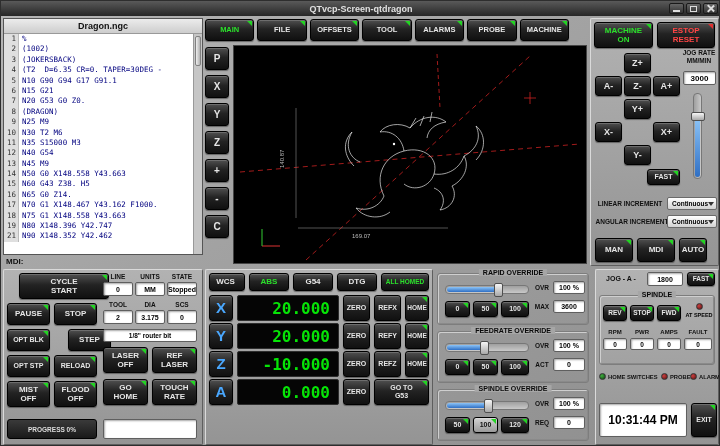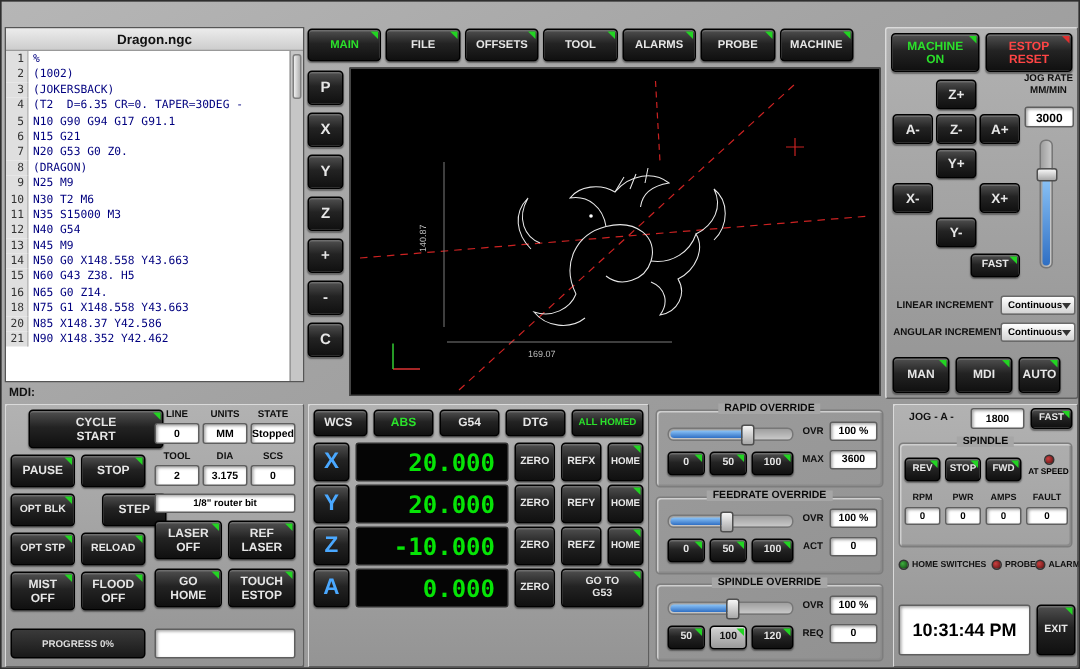--- a/index.html
+++ b/index.html
@@ -57,20 +57,34 @@
 .dot{width:7px;height:7px;border-radius:50%;border:1px solid #333;background:radial-gradient(circle at 35% 35%,#c94040,#5a1010);flex:0 0 auto}
 .dot.greenish{background:radial-gradient(circle at 35% 35%,#3fae3f,#0d3f0d)}
 .statusrow{position:absolute;display:flex;align-items:center;gap:2px;font-size:5.8px;font-weight:bold;color:#101010;white-space:nowrap}
 .mdi-label{position:absolute;left:5px;top:256px;font-size:8px;font-weight:bold;color:#111}
 </style>
 </head>
 <body>
 
 <div class="app">
 
+  <div class="titlebar">
+    <span>QTvcp-Screen-qtdragon</span>
+    <span class="win-controls">
+      <span class="win-btn">
+          <span class="glyph-min"></span>
+        </span>
+      <span class="win-btn">
+          <span class="glyph-max"></span>
+        </span>
+      <span class="win-btn">
+          <span class="glyph-close"></span>
+        </span>
+    </span>
+  </div>
 
   <div class="gcode-panel">
     <div class="gcode-title">Dragon.ngc</div>
     <div class="gcode-body">
       <div class="gcode-lines">
 
       <div class="gline">
           <span class="ln">1</span>
           <span class="code">%</span>
         </div>
@@ -128,26 +142,30 @@
         </div>
           <div class="gline">
           <span class="ln">15</span>
           <span class="code">N60 G43 Z38. H5</span>
         </div>
           <div class="gline">
           <span class="ln">16</span>
           <span class="code">N65 G0 Z14.</span>
         </div>
           <div class="gline">
+          <span class="ln">17</span>
+          <span class="code">N70 G1 X148.467 Y43.162 F1000.</span>
+        </div>
+          <div class="gline">
           <span class="ln">18</span>
           <span class="code">N75 G1 X148.558 Y43.663</span>
         </div>
           <div class="gline">
-          <span class="ln">20</span>
-          <span class="code">N85 X148.37 Y42.586</span>
+          <span class="ln">19</span>
+          <span class="code">N80 X148.396 Y42.747</span>
         </div>
           <div class="gline">
           <span class="ln">21</span>
           <span class="code">N90 X148.352 Y42.462</span>
         </div>
         </div>
       <div class="vscroll">
         <div class="thumb"></div>
       </div>
     </div>
@@ -272,21 +290,21 @@
   <div class="readout" style="left:166px;top:309px;width:30px;height:14px;font-size:7px">0</div>
 
   <div class="readout" style="left:102px;top:328px;width:94px;height:13px;font-size:6.5px">1/8" router bit</div>
   <div class="btn led" style="left:102px;top:346px;width:45px;height:26px">LASER
 OFF</div>
   <div class="btn led" style="left:151px;top:346px;width:45px;height:26px">REF
 LASER</div>
   <div class="btn led" style="left:102px;top:378px;width:45px;height:26px">GO
 HOME</div>
   <div class="btn led" style="left:151px;top:378px;width:45px;height:26px">TOUCH
-ESTOP</div>
+RATE</div>
 
   <div class="panel" style="left:204px;top:268px;width:228px;height:176px"></div>
   <div class="btn" style="left:208px;top:272px;width:36px;height:18px">
     <span>WCS</span><span class="caret" style="border-top-color:#ddd;margin-left:3px"></span>
   </div>
   <div class="btn green" style="left:248px;top:272px;width:40px;height:18px">ABS</div>
   <div class="btn" style="left:292px;top:272px;width:40px;height:18px">G54</div>
   <div class="btn" style="left:336px;top:272px;width:40px;height:18px">DTG</div>
   <div class="btn green" style="left:380px;top:272px;width:48px;height:18px;font-size:6.5px">ALL HOMED</div>
 

